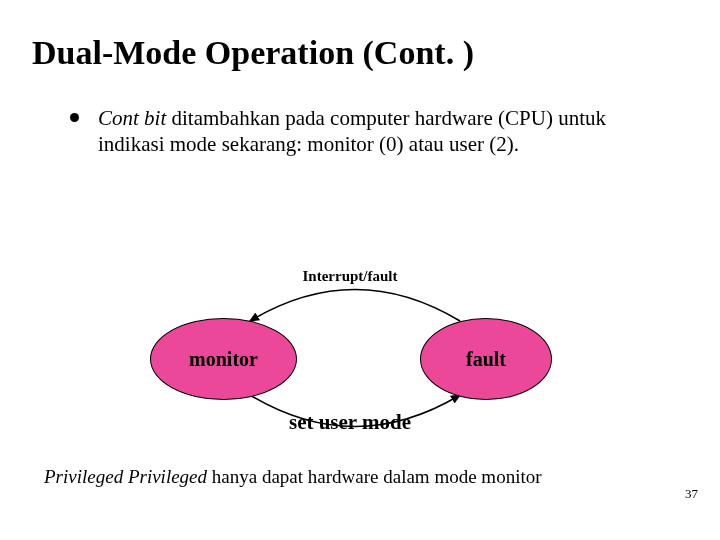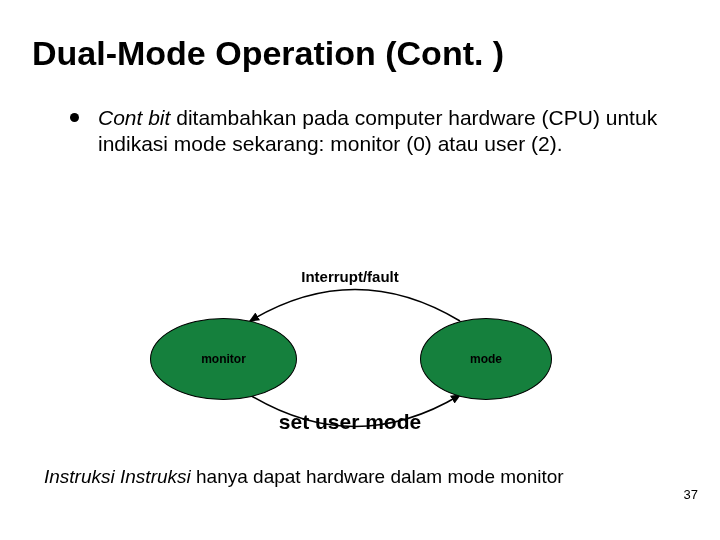--- a/index.html
+++ b/index.html
@@ -11,20 +11,21 @@
     font-family: Arial, Helvetica, sans-serif;
     color: #000;
     position: relative;
     overflow: hidden;
   }
   .slide {
     width: 720px;
     height: 520px;
     position: relative;
     box-sizing: border-box;
+    font-family: Liberation Serif, serif;
   }
   .title {
     position: absolute;
     left: 32px;
     top: 34px;
     font-size: 34px;
     font-weight: bold;
   }
   .bullets {
     position: absolute;
@@ -72,25 +73,25 @@
     width: 440px;
     top: 142px;
     text-align: center;
     font-size: 21px;
     font-weight: bold;
   }
   .node {
     position: absolute;
     border: 1.5px solid #000;
     border-radius: 50%;
-    background: #15803d;
+    background: #ec4899;
     display: flex;
     align-items: center;
     justify-content: center;
-    font-size: 12px;
+    font-size: 20px;
     font-weight: bold;
   }
   .node-monitor {
     left: 20px;
     top: 50px;
     width: 145px;
     height: 80px;
   }
   .node-user {
     left: 290px;
@@ -143,24 +144,24 @@
         </marker>
       </defs>
       <path d="M 330 53 Q 225 -10 120 53" stroke="#000" stroke-width="1.5" fill="none" marker-end="url(#arrowhead)"></path>
       <path d="M 120 127 Q 225 190 330 127" stroke="#000" stroke-width="1.5" fill="none" marker-end="url(#arrowhead)"></path>
     </svg>
 
     <div class="node node-monitor">
       <span>monitor</span>
     </div>
     <div class="node node-user">
-      <span>mode</span>
+      <span>fault</span>
     </div>
 
     <div class="label-bottom">set user mode</div>
   </div>
 
   <div class="footer-note">
-    <span class="italic">Instruksi Instruksi</span><span> hanya dapat hardware dalam mode monitor</span>
+    <span class="italic">Privileged Privileged</span><span> hanya dapat hardware dalam mode monitor</span>
   </div>
 
   <div class="page-number">37</div>
 </div>
 
 </body></html>

